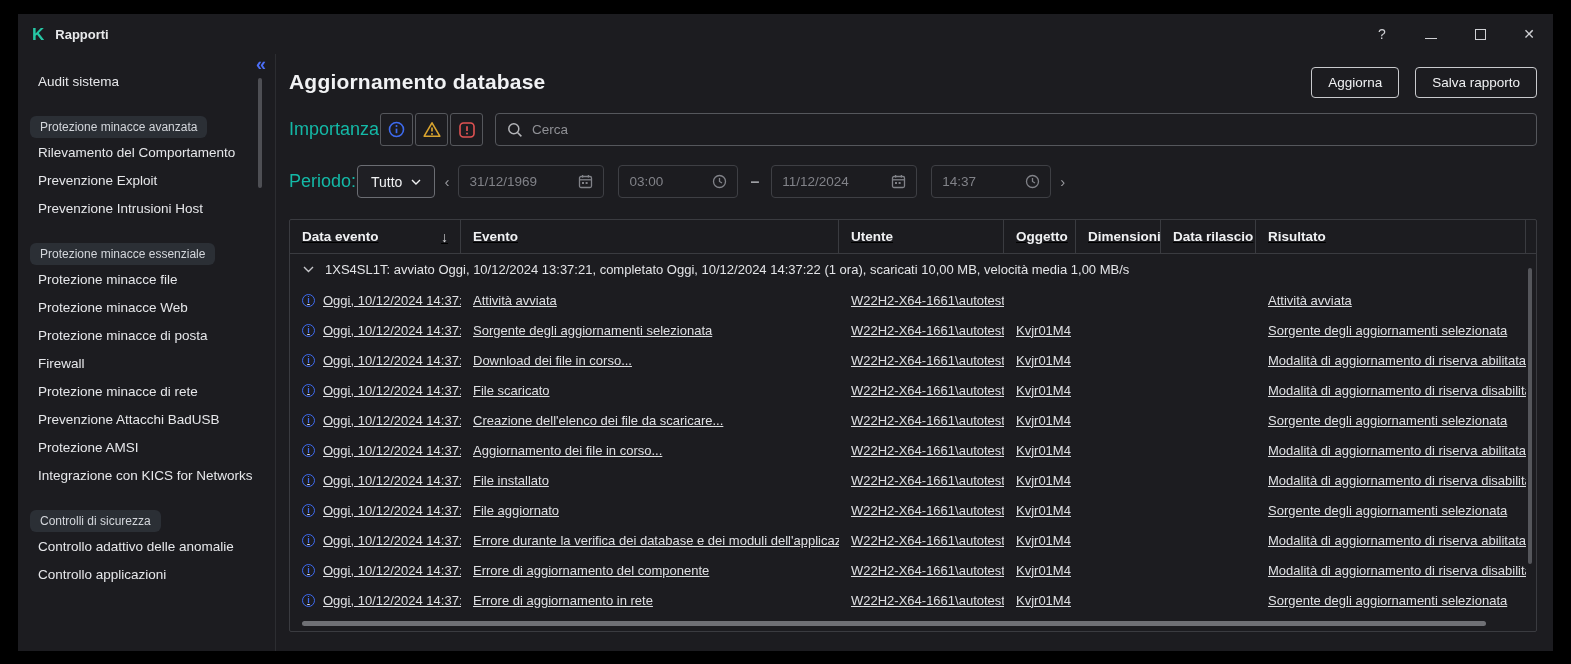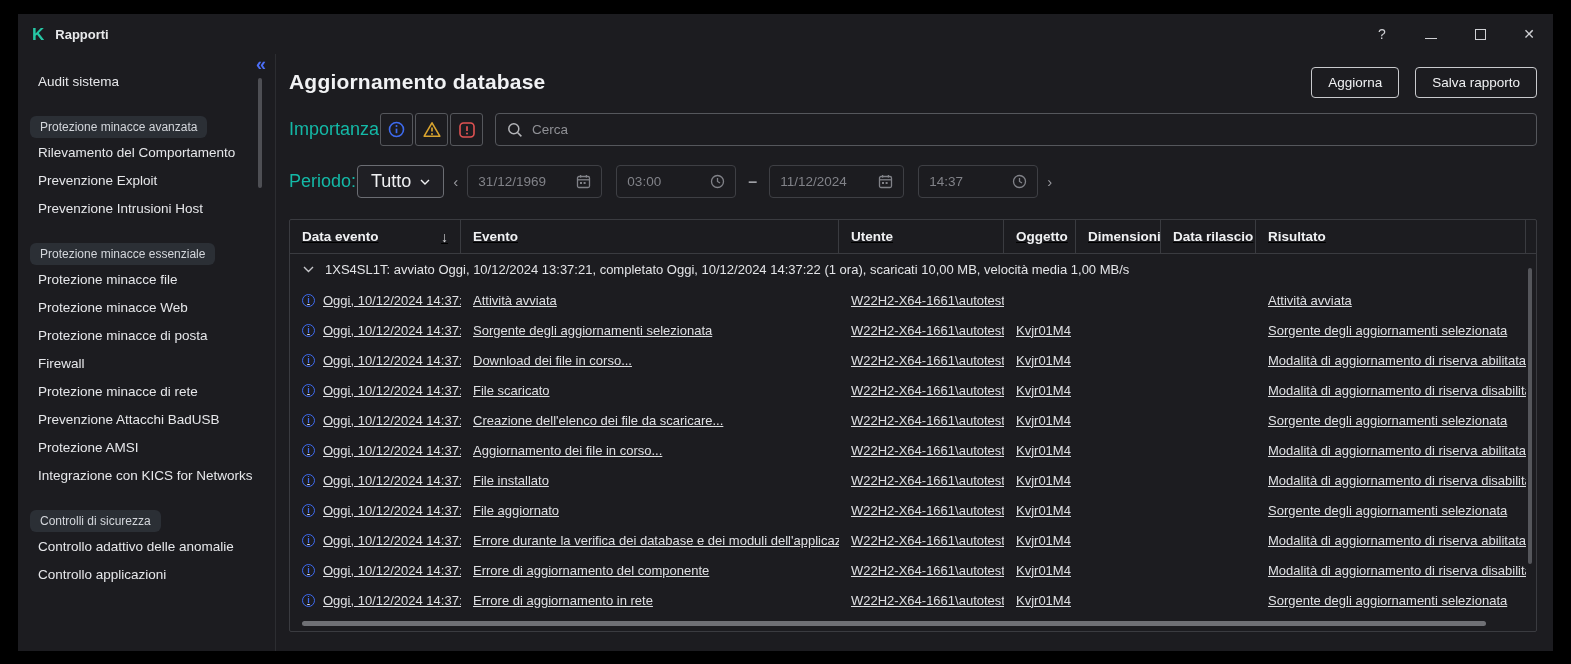--- a/index.html
+++ b/index.html
@@ -38,24 +38,24 @@
   .flabel { font-size:18px; color:#14b8a6; }
   .flabel.imp { width:91px; }
   .flabel.per { width:68px; }
   .imp-group { display:flex; gap:2px; }
   .imp-btn { width:33px; height:33px; border:1px solid #55575c; border-radius:3px; background:#1c1c20; display:flex; align-items:center; justify-content:center; cursor:pointer; }
   .search-box { flex:1; margin-left:12px; height:33px; border:1px solid #55575c; border-radius:4px; display:flex; align-items:center; padding:0 11px; gap:9px; }
   .search-box input { flex:1; background:transparent; border:none; outline:none; color:#e8e9eb; font-size:13.5px; font-family:inherit; }
   .search-box input::placeholder { color:#8f9095; }
 
   .period-row { margin-top:19px; }
-  .dropdown { height:33px; border:1px solid #6b6d73; border-radius:4px; display:flex; align-items:center; gap:9px; padding:0 13px; color:#f0f1f3; font-size:18px; cursor:pointer; background:#1f1f24; }
+  .dropdown { height:33px; border:1px solid #6b6d73; border-radius:4px; display:flex; align-items:center; gap:9px; padding:0 13px; color:#f0f1f3; font-size:14px; cursor:pointer; background:#1f1f24; }
   .chev-nav { color:#98999e; font-size:15px; margin:0 9px; cursor:pointer; }
   .dt-field { height:33px; border:1px solid #3e3f44; border-radius:4px; display:flex; align-items:center; justify-content:space-between; padding:0 10px; color:#818288; font-size:13.5px; }
-  .dt-date { width:135px; }
+  .dt-date { width:146px; }
   .dt-time { width:120px; margin-left:14px; }
   .range-dash { color:#9fa0a5; margin:0 12px; font-weight:700; }
 
   
   .table { margin-top:21px; border:1px solid #3a3b40; border-radius:2px; height:413px; position:relative; overflow:hidden; }
   .grid-cols { display:grid; grid-template-columns:171px 378px 165px 72px 85px 95px 270px 1fr;text-decoration:underline; }
   .thead { height:34px; border-bottom:1px solid #3a3b40; }
   .th { height:100%; display:flex; align-items:center; padding:0 12px; font-size:13.5px; font-weight:700; color:#f0f1f3; border-right:1px solid #3a3b40; white-space:nowrap; overflow:hidden; cursor:pointer; }
   .th:last-child { border-right:none; cursor:default; }
   .sort-arrow { margin-left:auto; font-weight:400; color:#d9dadd; font-size:14px; }

